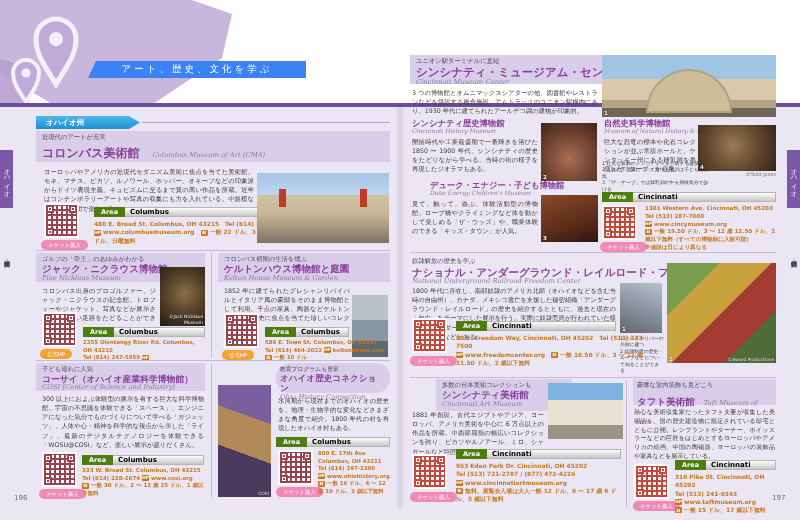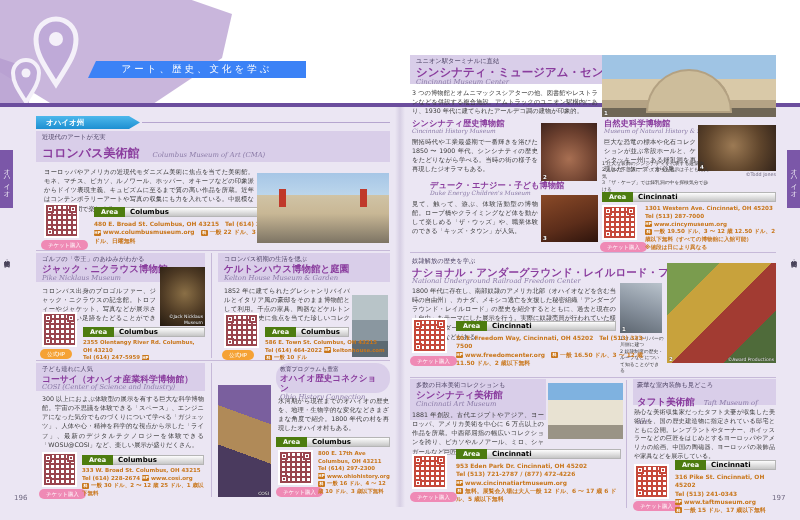--- a/index.html
+++ b/index.html
@@ -360,21 +360,21 @@
         <div>50 E. Freedom Way, Cincinnati, OH 45202　Tel (513) 333-7500</div>
         <div><span class="isq">HP</span><span>www.freedomcenter.org</span>
              <span class="isq" style="margin-left:4px;">料</span><span>一般 16.50 ドル、3 〜 12 歳 11.50 ドル、2 歳以下無料</span></div>
       </div>
     </div>
 
     <div class="hdiv" style="left:410px;top:377px;width:366px;"></div>
     <div class="vdiv" style="left:626px;top:380px;height:128px;"></div>
 
     <div class="lst" style="left:410px;top:379px;width:213px;height:130px;">
-      <div class="lhead" style="height:41px;width:136px;">
+      <div class="lhead" style="height:32px;width:136px;margin-left:26px;">
         <div class="catch">多数の日本美術コレクションも</div>
         <div class="tja sm">シンシナティ美術館</div>
         <div class="ten">Cincinnati Art Museum</div>
       </div>
       <div class="photo ph-cam" style="left:138px;top:4px;width:75px;height:56px;"></div>
       <div class="bodytxt" style="left:2px;top:31px;width:210px;"><span class="fr-cam"></span><span>1881 年創設。古代エジプトやアジア、ヨーロッパ、アメリカ美術を中心に 6 万点以上の作品を所蔵。中西部屈指の幅広いコレクションを誇り、ピカソやルノアール、ミロ、シャガールなど巨匠たちの作品を展示。</span></div>
       <div class="area" style="left:46px;top:70px;width:165px;">
         <span class="lab">Area</span>
         <span class="val">Cincinnati</span>
       </div>

